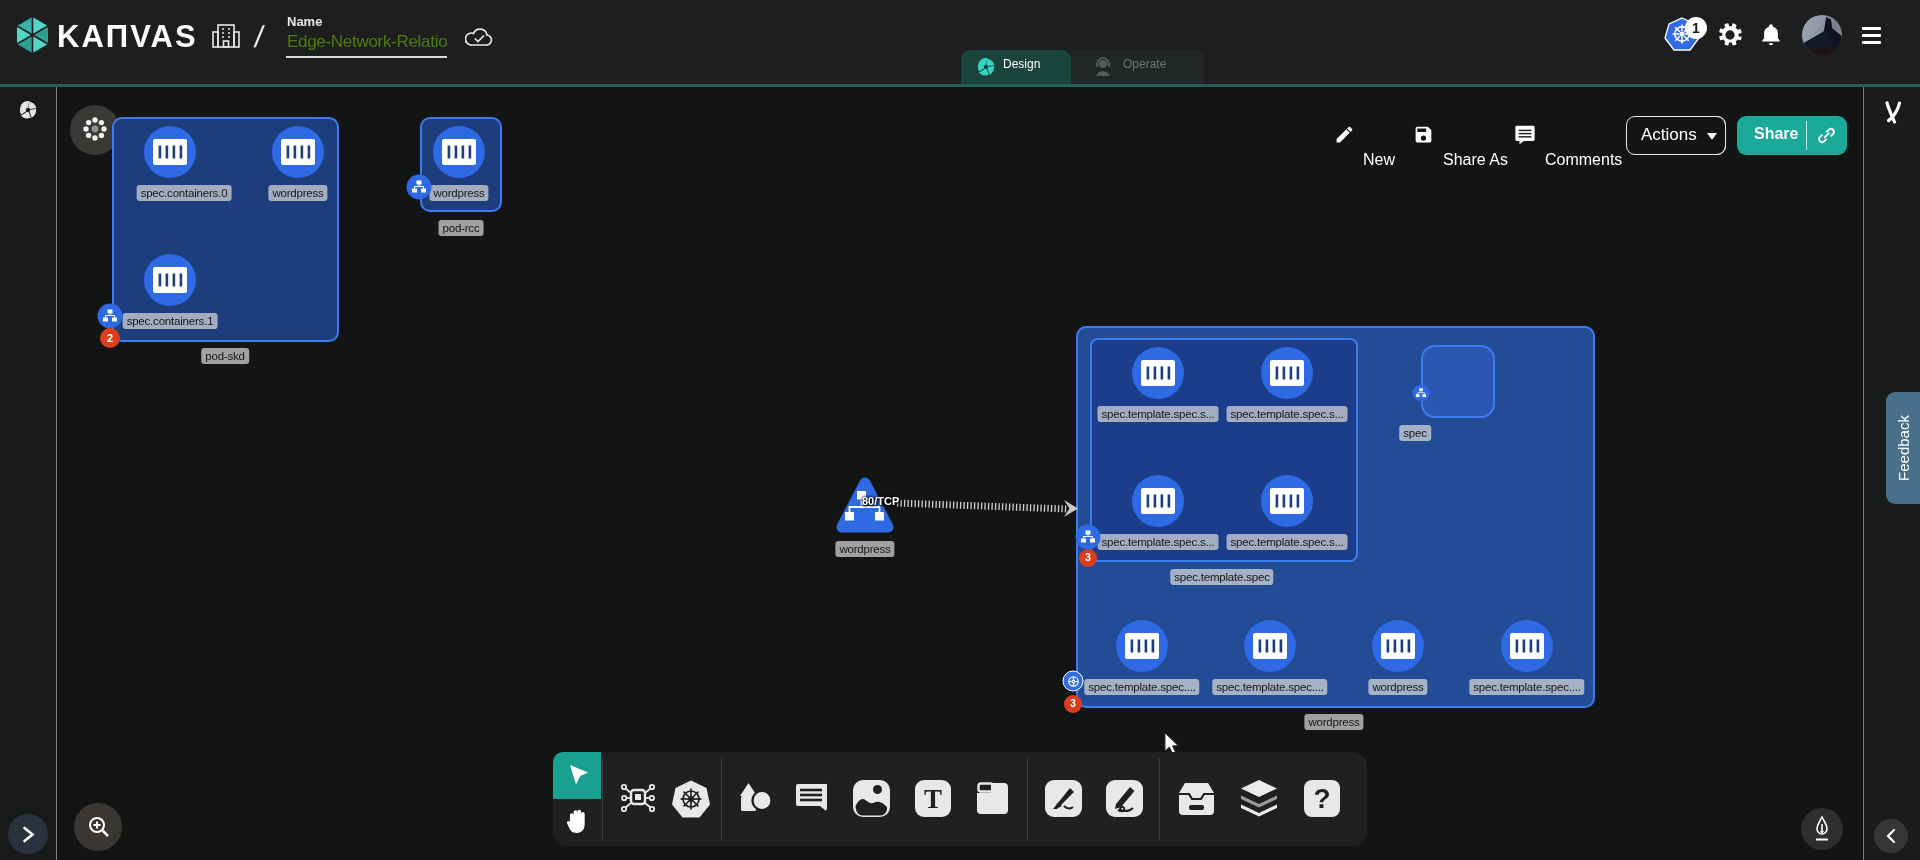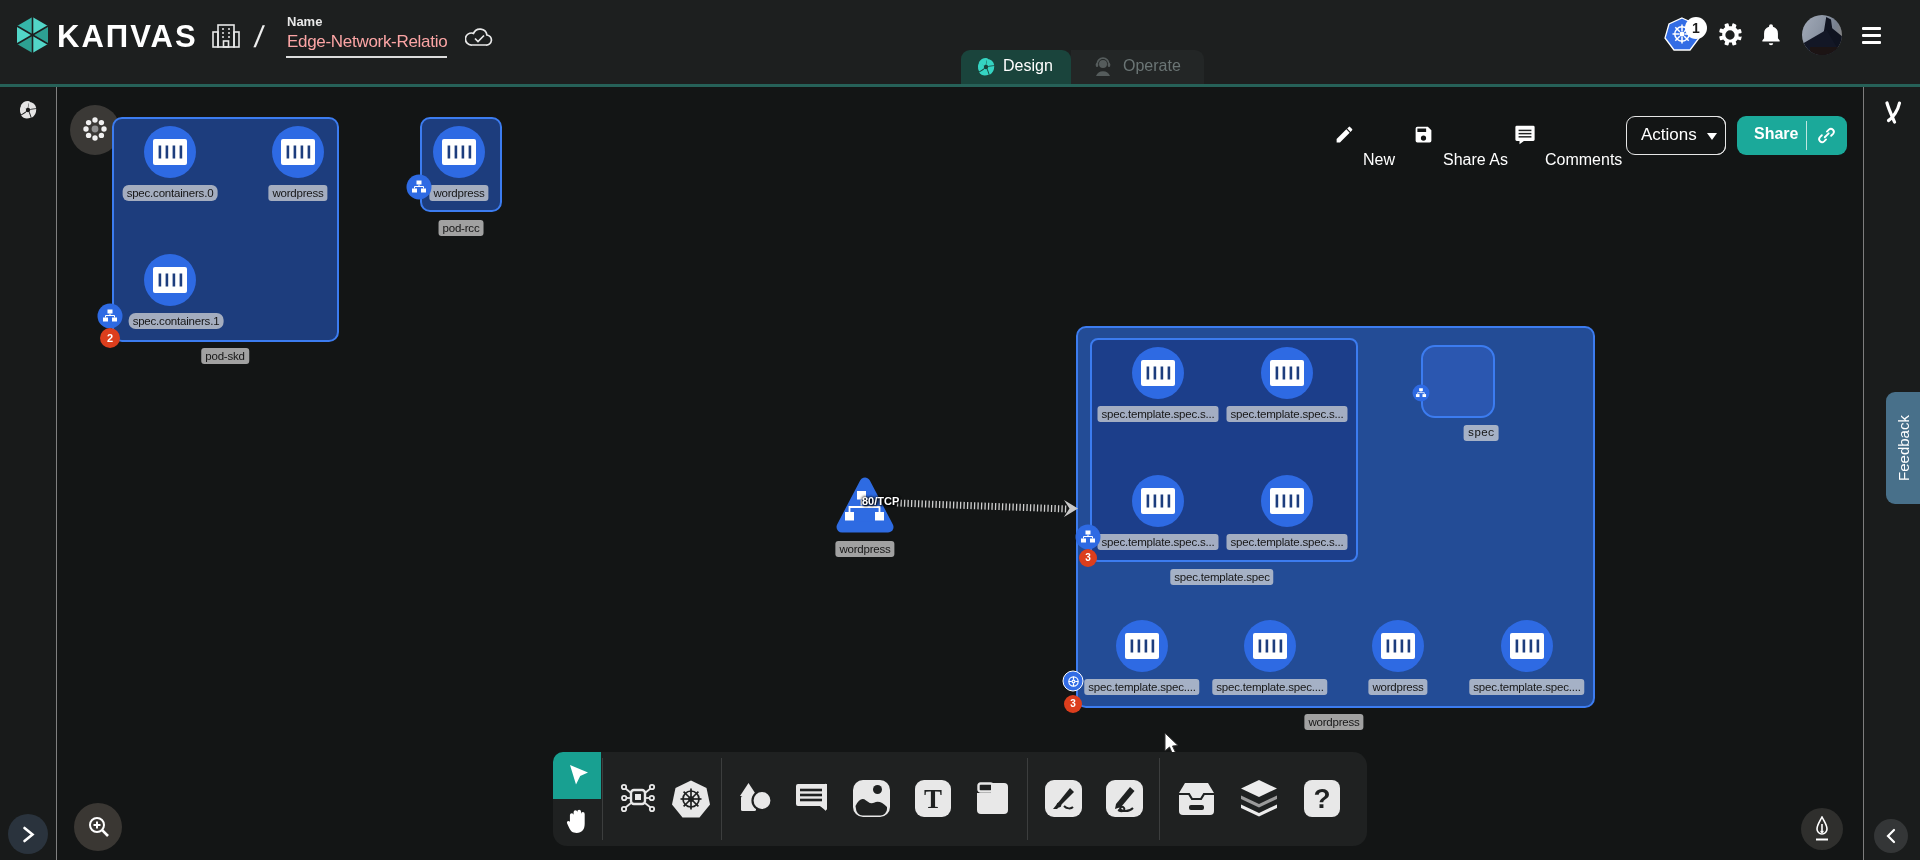--- a/index.html
+++ b/index.html
@@ -3,27 +3,27 @@
 <meta charset="utf-8">
 <style>
   * { margin:0; padding:0; box-sizing:border-box; }
   html,body { width:1920px; height:860px; overflow:hidden; background:#131515; font-family:"Liberation Sans", sans-serif; }
   .abs { position:absolute; }
   
   #header { position:absolute; left:0; top:0; width:1920px; height:84px; background:#1d1f1f; }
   #tealline { position:absolute; left:0; top:84px; width:1920px; height:3px; background:#266158; }
   #wordmark { position:absolute; left:57px; top:19px; color:#ffffff; font-size:31px; font-weight:bold; letter-spacing:2px; }
   #bc-name-label { position:absolute; left:287px; top:14px; color:#e8e8e8; font-size:13px; font-weight:bold; }
-  #bc-name { position:absolute; left:287px; top:32px; color:#fca5a5; font-size:17px; letter-spacing:-0.3px; }
+  #bc-name { position:absolute; left:287px; top:32px; color:#4d7c0f; font-size:17px; letter-spacing:-0.3px; }
   #bc-underline { position:absolute; left:286px; top:56px; width:161px; height:2px; background:#dcdcdc; }
   .hdr-slash { position:absolute; left:255px; top:20px; color:#eee; font-size:30px; font-weight:300; transform:skewX(-8deg); }
   
   #tab-design { position:absolute; left:961px; top:50px; width:110px; height:34px; background:#1a443c; border-radius:9px 9px 0 0; color:#fff; }
   #tab-operate { position:absolute; left:1071px; top:50px; width:133px; height:34px; background:#232626; border-radius:0 9px 0 0; color:#6b7575; }
-  .tab-lab { position:absolute; top:7px; font-size:16px; }
+  .tab-lab { position:absolute; top:7px; font-size:12px; }
   
   #hamburger { position:absolute; left:1862px; top:27px; }
   #hamburger div { width:19px; height:3px; background:#fff; margin-bottom:4px; border-radius:1px; }
   
   .actrow-item { position:absolute; top:126px; color:#fff; font-size:16px;margin-top:25px; }
   #btn-actions { position:absolute; left:1626px; top:116px; width:100px; height:39px; border:1px solid #e6e6e6; border-radius:9px; color:#fff; font-size:17px; }
   #btn-caret { position:absolute; left:1700px; top:116px; width:26px; height:39px; border:1px solid #e6e6e6; border-left:none; border-radius:0 9px 9px 0; }
   #btn-share { position:absolute; left:1737px; top:116px; width:110px; height:39px; background:#1ba99a; border-radius:9px; }
   
   #ldiv { position:absolute; left:56px; top:87px; width:1px; height:773px; background:#808080; }
@@ -251,34 +251,34 @@
   <div class="grp" style="left:420px;top:117px;width:82px;height:95px;background:#1d3d7d;"></div>
   <div class="chip" style="left:461px;top:220px;">pod-rcc</div>
 
   <div class="grp" style="left:1076px;top:326px;width:519px;height:382px;background:#234c96;"></div>
   <div class="chip" style="left:1334px;top:714px;">wordpress</div>
 
   <div class="grp" style="left:1090px;top:338px;width:268px;height:224px;background:#1c3e8a;border-radius:8px;"></div>
   <div class="chip" style="left:1222px;top:569px;">spec.template.spec</div>
 
   <div class="abs" style="left:1421px;top:345px;width:74px;height:73px;background:#2b57b0;border:2px solid #3c7cf0;border-radius:14px;"></div>
-  <div class="chip" style="left:1481px;top:425px;font-family:Liberation Mono, monospace;">spec</div>
+  <div class="chip" style="left:1415px;top:425px;">spec</div>
 
   <div class="node" style="left:170px;top:152px;">
       <svg width="34" height="26" viewBox="0 0 34 26">
         <rect width="34" height="26" rx="2" fill="#fff"></rect>
         <g fill="#1d3d7d">
           <rect x="5.6" y="6.5" width="2.6" height="13"></rect>
           <rect x="12.6" y="6.5" width="2.6" height="13"></rect>
           <rect x="19.6" y="6.5" width="2.6" height="13"></rect>
           <rect x="26.6" y="6.5" width="2.6" height="13"></rect>
         </g>
       </svg>
     </div>
-  <div class="chip" style="left:170px;top:185px;border-radius:6px;">spec.containers.0</div>
+  <div class="chip" style="left:184px;top:185px;">spec.containers.0</div>
   <div class="node" style="left:298px;top:152px;">
       <svg width="34" height="26" viewBox="0 0 34 26">
         <rect width="34" height="26" rx="2" fill="#fff"></rect>
         <g fill="#1d3d7d">
           <rect x="5.6" y="6.5" width="2.6" height="13"></rect>
           <rect x="12.6" y="6.5" width="2.6" height="13"></rect>
           <rect x="19.6" y="6.5" width="2.6" height="13"></rect>
           <rect x="26.6" y="6.5" width="2.6" height="13"></rect>
         </g>
       </svg>
@@ -288,21 +288,21 @@
       <svg width="34" height="26" viewBox="0 0 34 26">
         <rect width="34" height="26" rx="2" fill="#fff"></rect>
         <g fill="#1d3d7d">
           <rect x="5.6" y="6.5" width="2.6" height="13"></rect>
           <rect x="12.6" y="6.5" width="2.6" height="13"></rect>
           <rect x="19.6" y="6.5" width="2.6" height="13"></rect>
           <rect x="26.6" y="6.5" width="2.6" height="13"></rect>
         </g>
       </svg>
     </div>
-  <div class="chip" style="left:176px;top:313px;border-radius:7px;">spec.containers.1</div>
+  <div class="chip" style="left:170px;top:313px;">spec.containers.1</div>
 
   <div class="node" style="left:459px;top:152px;">
       <svg width="34" height="26" viewBox="0 0 34 26">
         <rect width="34" height="26" rx="2" fill="#fff"></rect>
         <g fill="#1d3d7d">
           <rect x="5.6" y="6.5" width="2.6" height="13"></rect>
           <rect x="12.6" y="6.5" width="2.6" height="13"></rect>
           <rect x="19.6" y="6.5" width="2.6" height="13"></rect>
           <rect x="26.6" y="6.5" width="2.6" height="13"></rect>
         </g>

